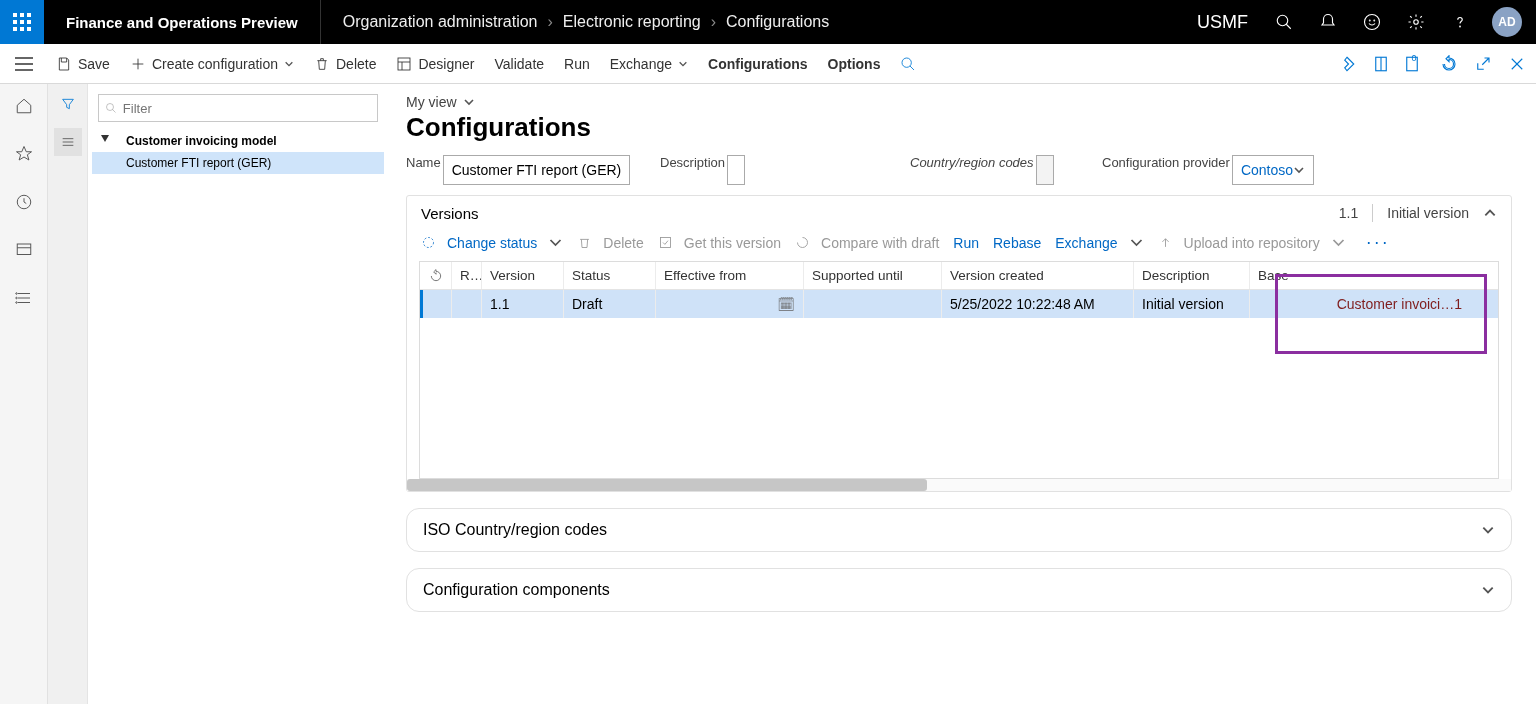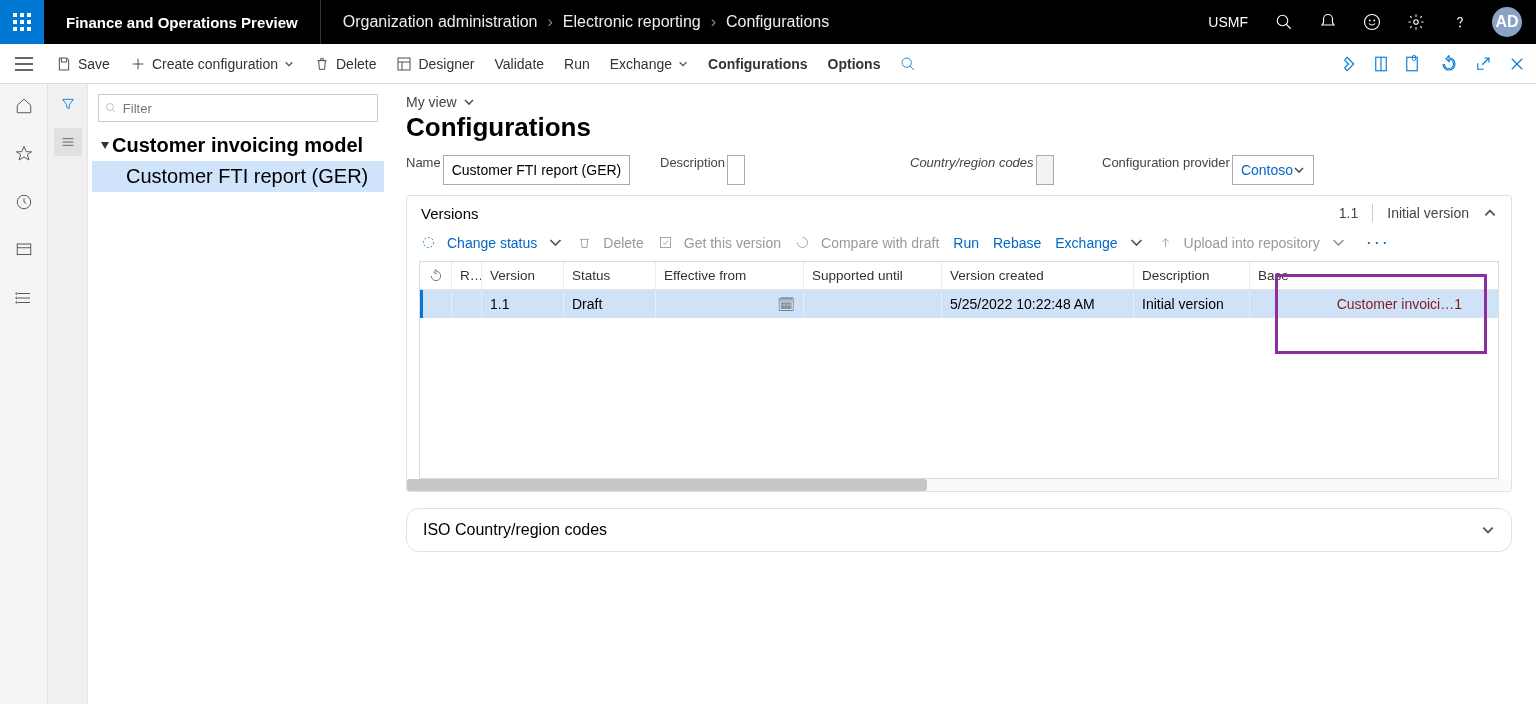--- a/index.html
+++ b/index.html
@@ -7,24 +7,24 @@
 
 
 .topbar { height: 44px; background: #000; color: #fff; display: flex; align-items: center; justify-content: flex-end; }
 .waffle { width: 44px; height: 44px; background: #0078d4; display: flex; align-items: center; justify-content: center; cursor: pointer; }
 .waffle svg { width: 18px; height: 18px; fill: #fff; }
 .title-app { font-weight: 600; font-size: 15px; padding: 0 22px; border-right: 1px solid #333; height: 44px; display: flex; align-items: center; }
 .crumbs { display: flex; align-items: center; gap: 10px; padding: 0 22px; font-size: 16px; color: #eee; flex: 1; }
 .crumbs span.sep { color: #888; }
 .crumb-link { color: #eee; cursor: pointer; }
 .top-right { display: flex; align-items: center; gap: 8px; padding-right: 8px; }
-.top-right .company { font-size: 14px; padding: 0 10px; }
+.top-right .company { font-size: 18px; padding: 0 10px; }
 .top-right .ticon { width: 36px; height: 44px; display: flex; align-items: center; justify-content: center; cursor: pointer; }
 .top-right .ticon svg { width: 18px; height: 18px; stroke: #fff; fill: none; stroke-width: 1.5; }
-.avatar { width: 30px; height: 30px; border-radius: 50%; background: #8aa2c4; color: #fff; display: flex; align-items: center; justify-content: center; font-size: 16px; font-weight: 600; margin: 0 6px; }
+.avatar { width: 30px; height: 30px; border-radius: 50%; background: #8aa2c4; color: #fff; display: flex; align-items: center; justify-content: center; font-size: 12px; font-weight: 600; margin: 0 6px; }
 
 
 .cmdbar { height: 40px; border-bottom: 1px solid #d9d9d9; display: flex; align-items: center; padding: 0 2px; background: #fff; }
 .hamburger { width: 44px; height: 40px; display: flex; align-items: center; justify-content: center; cursor: pointer; }
 .hamburger svg { width: 18px; height: 14px; stroke: #333; stroke-width: 1.5; }
 .cmd { display: flex; align-items: center; gap: 6px; padding: 0 10px; height: 40px; cursor: pointer; font-size: 14px; color: #333; }
 .cmd.bold { font-weight: 600; }
 .cmd svg { width: 16px; height: 16px; fill: none; stroke: #333; stroke-width: 1.3; }
 .cmd .chev { width: 10px; height: 10px; }
 .cmdbar .spacer { flex: 1; }
@@ -40,21 +40,21 @@
 
 .sidepanel-wrap { width: 340px; display: flex; }
 .filterstrip { width: 40px; background: #f0f0f0; border-right: 1px solid #e4e4e4; display: flex; flex-direction: column; align-items: center; padding-top: 6px; gap: 10px; }
 .filterstrip .ficon { width: 28px; height: 28px; display: flex; align-items: center; justify-content: center; cursor: pointer; }
 .filterstrip .ficon.sel { background: #e1e1e1; }
 .filterstrip svg { width: 16px; height: 16px; fill: none; stroke: #0078d4; stroke-width: 1.3; }
 .treepanel { flex: 1; padding: 6px 4px; }
 .treefilter { width: 96%; height: 28px; border: 1px solid #c8c8c8; display: flex; align-items: center; padding: 0 6px; margin: 4px auto 8px; }
 .treefilter svg { width: 12px; height: 12px; stroke: #888; fill: none; }
 .treefilter input { border: none; outline: none; font-size: 13px; flex: 1; padding-left: 6px; }
-.treeitem { display: flex; align-items: center; gap: 2px; padding: 4px 8px; font-size: 20px; cursor: pointer; }
+.treeitem { display: flex; gap: 16px; padding: 4px 8px; font-size: 12px; cursor: pointer; }
 .treeitem.bold { font-weight: 600; }
 .treeitem.selected { background: #cfe4fa; }
 .treeitem .tri { width: 10px; height: 10px; }
 .tree-indent { padding-left: 34px; }
 
 
 .main { flex: 1; padding: 10px 24px 0 18px; overflow: hidden; position: relative; }
 .myview { font-size: 14px; color: #444; display: flex; align-items: center; gap: 6px; cursor: pointer; }
 .pagetitle { font-size: 26px; font-weight: 600; margin: 2px 0 12px; }
 .fieldrow { display: flex; gap: 14px; margin-bottom: 10px; }
@@ -491,14 +491,20 @@
 
       <div class="highlight-box" style="top:78px; left:868px; width:212px; height:80px;"></div>
     </div>
 
     <div class="collapsed">
       <span>ISO Country/region codes</span>
       <svg class="chevd chev-down" viewBox="0 0 12 12">
           <polyline points="2,4 6,8 10,4"></polyline>
         </svg>
     </div>
+    <div class="collapsed">
+      <span>Configuration components</span>
+      <svg class="chevd chev-down" viewBox="0 0 12 12">
+          <polyline points="2,4 6,8 10,4"></polyline>
+        </svg>
+    </div>
   </div>
 </div>
 
 </body></html>

